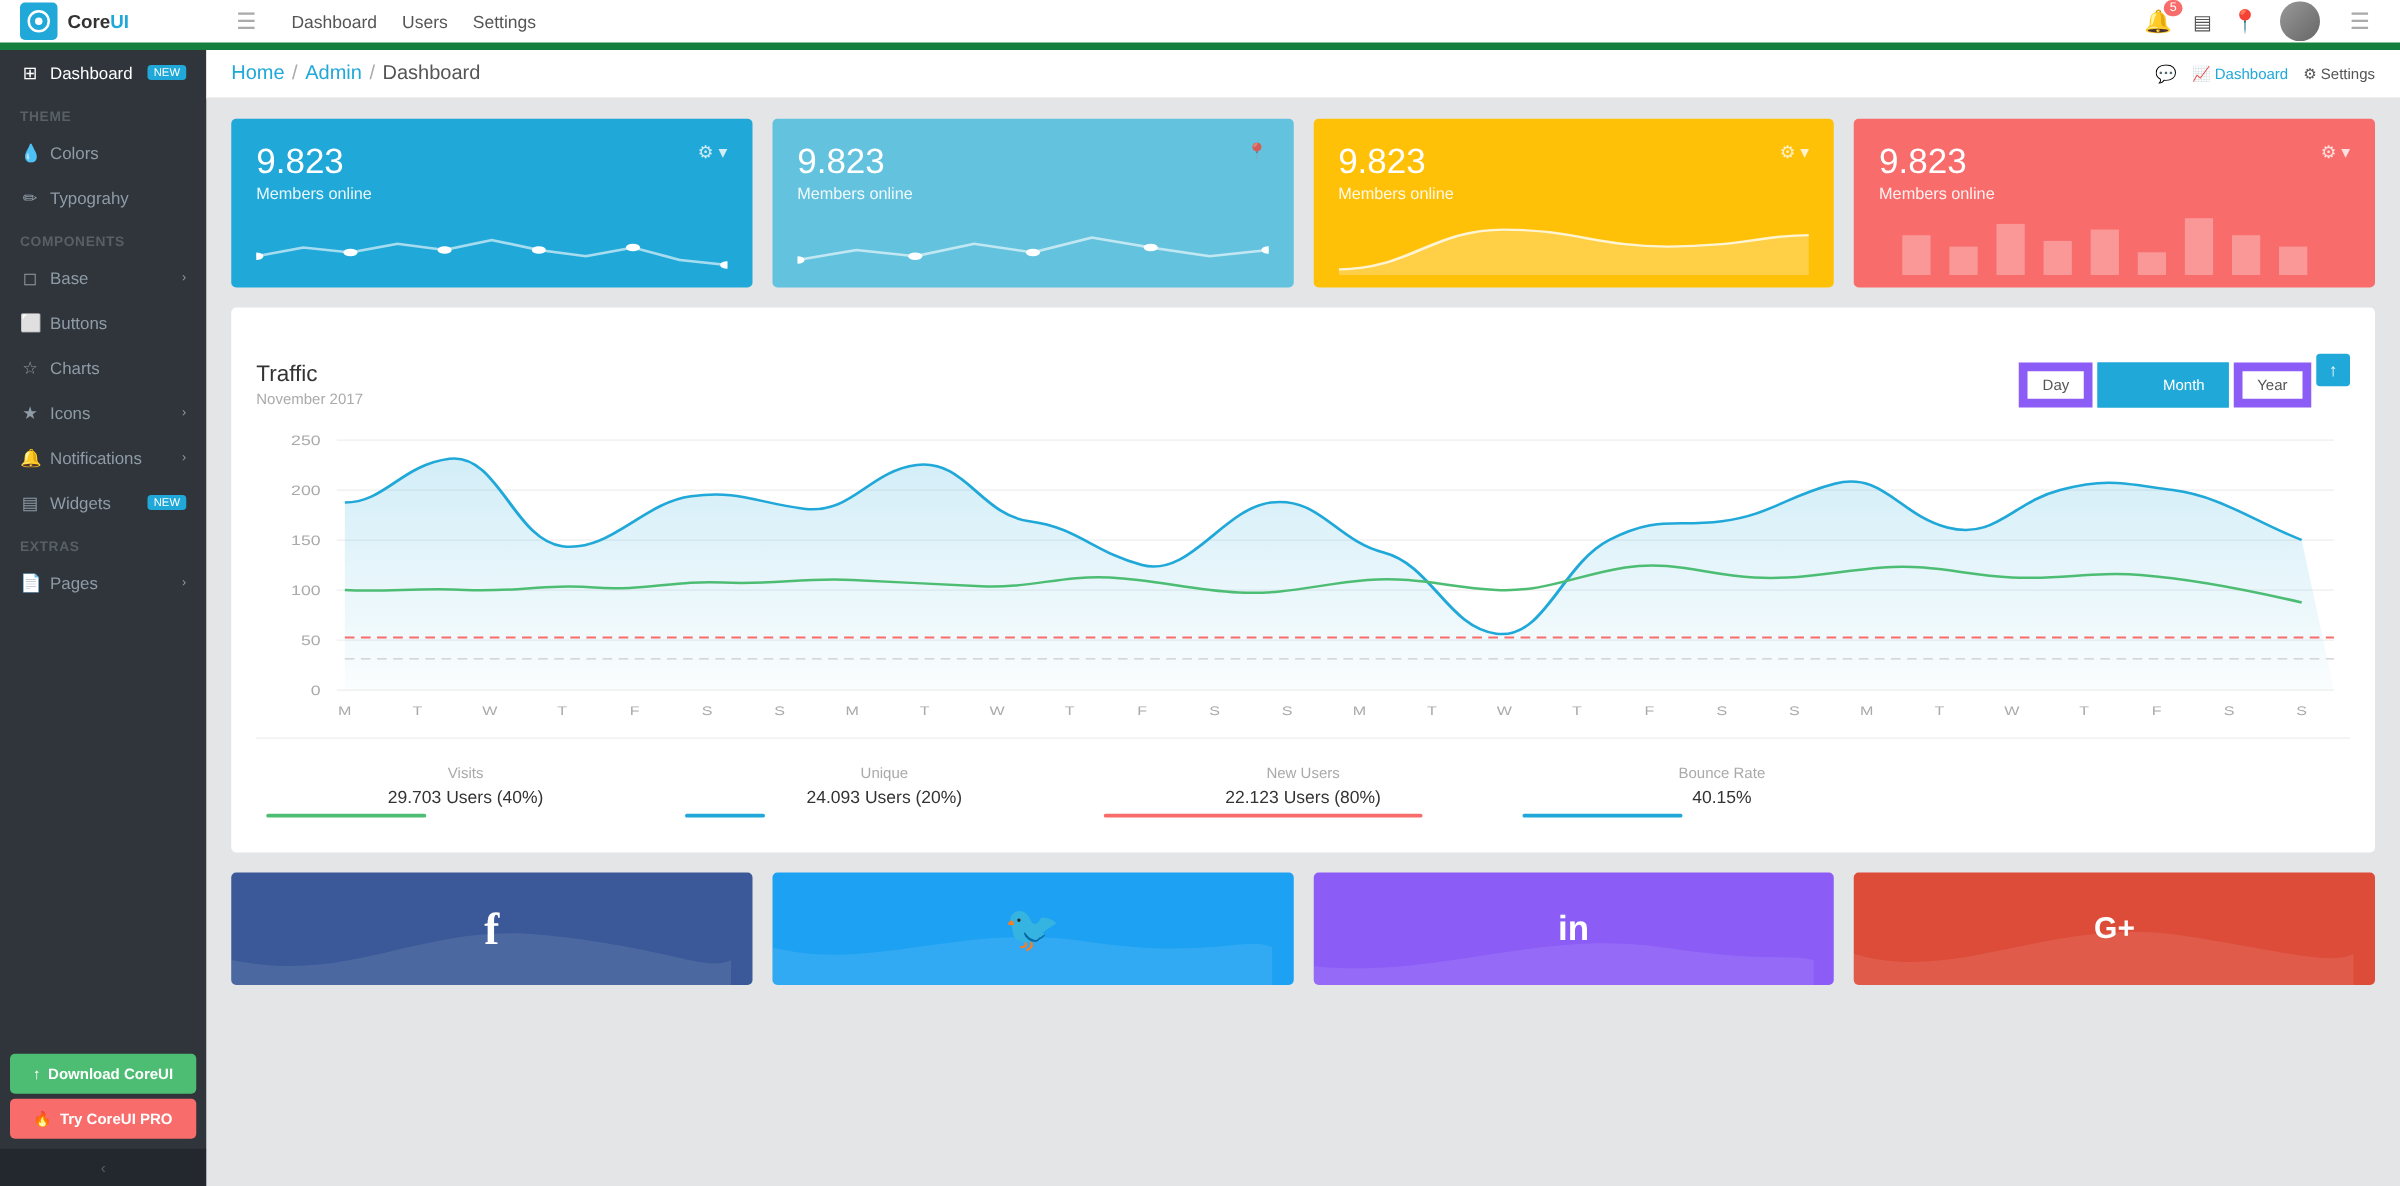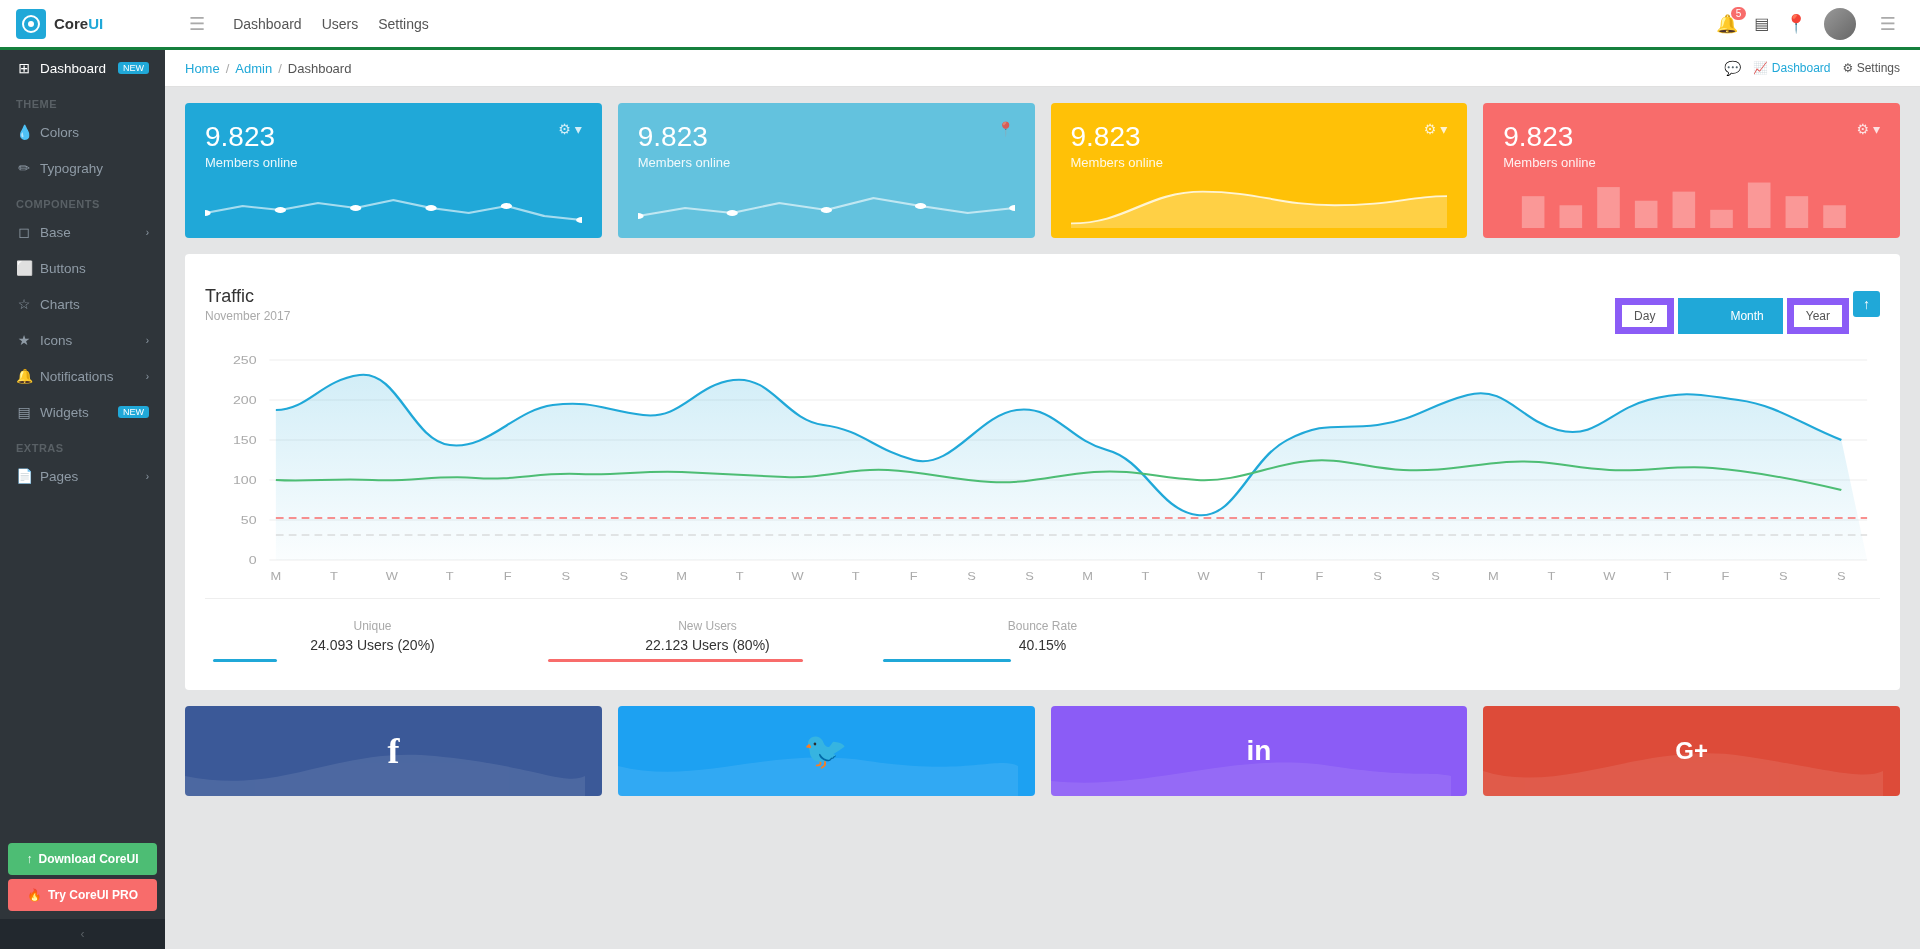--- a/index.html
+++ b/index.html
@@ -1,19 +1,19 @@
 <!DOCTYPE html>
 <html><head>
   <meta charset="utf-8">
   <style>
     * { margin: 0; padding: 0; box-sizing: border-box; }
     body { font-family: -apple-system, BlinkMacSystemFont, 'Segoe UI', sans-serif; background: #e4e5e6; display: flex; flex-direction: column; height: 100vh; overflow: hidden; }
 
     
-    .top-nav { background: #fff; height: 50px; display: flex; align-items: center; padding: 0 16px; border-bottom: 3px solid #15803d; flex-shrink: 0; }
+    .top-nav { background: #fff; height: 40px; display: flex; align-items: center; padding: 0 16px; border-bottom: 6px solid #15803d; flex-shrink: 0; }
     .top-nav-brand { display: flex; align-items: center; gap: 8px; width: 165px; }
     .brand-logo { width: 30px; height: 30px; background: #20a8d8; border-radius: 4px; display: flex; align-items: center; justify-content: center; color: white; font-weight: bold; font-size: 12px; }
     .hamburger { color: #aaa; cursor: pointer; font-size: 18px; padding: 0 8px; }
     .nav-links { display: flex; gap: 20px; flex: 1; padding-left: 20px; }
     .nav-link { color: #555; text-decoration: none; font-size: 14px; cursor: pointer; }
     .top-nav-right { display: flex; align-items: center; gap: 16px; margin-left: auto; }
     .nav-icon-btn { position: relative; color: #555; cursor: pointer; font-size: 18px; }
     .badge { position: absolute; top: -6px; right: -8px; background: #f86c6b; color: white; font-size: 10px; border-radius: 10px; padding: 1px 5px; }
     .avatar { width: 32px; height: 32px; border-radius: 50%; background: #aaa; overflow: hidden; display: flex; align-items: center; justify-content: center; }
     .avatar-img { width: 100%; height: 100%; background: linear-gradient(135deg, #999, #666); }
@@ -32,21 +32,21 @@
     .sidebar-icon { width: 16px; text-align: center; font-size: 14px; }
     .sidebar-footer { padding: 8px; display: flex; flex-direction: column; gap: 4px; }
     .sidebar-btn { padding: 9px 12px; border-radius: 4px; border: none; cursor: pointer; font-size: 12px; font-weight: 600; display: flex; align-items: center; gap: 6px; justify-content: center; }
     .btn-download { background: #4dbd74; color: white; }
     .btn-pro { background: #f86c6b; color: white; }
     .sidebar-collapse { background: #22282e; color: #596065; text-align: center; padding: 8px; cursor: pointer; font-size: 12px; }
 
     
     .main { flex: 1; overflow-y: auto; }
     .breadcrumb-bar { background: #fff; padding: 10px 20px; display: flex; align-items: center; justify-content: space-between; border-bottom: 1px solid #e0e0e0; }
-    .breadcrumb { display: flex; align-items: flex-start; gap: 6px; font-size: 13px; color: #555; }
+    .breadcrumb { display: flex; align-items: flex-start; gap: 6px; font-size: 16px; color: #555; }
     .breadcrumb a { color: #20a8d8; text-decoration: none; }
     .breadcrumb-sep { color: #aaa; }
     .breadcrumb-actions { display: flex; align-items: center; gap: 12px; }
     .bc-action { color: #aaa; cursor: pointer; font-size: 14px; }
 
     .content { padding: 16px 20px; }
 
     
     .stat-cards { display: grid; grid-template-columns: repeat(4, 1fr); gap: 16px; margin-bottom: 16px; }
     .stat-card { border-radius: 4px; padding: 18px 20px 0; color: white; min-height: 120px; position: relative; overflow: hidden; }
@@ -58,21 +58,21 @@
     .stat-number { font-size: 28px; font-weight: 400; }
     .stat-label { font-size: 13px; opacity: 0.9; margin-top: 2px; }
     .stat-gear { font-size: 14px; opacity: 0.8; cursor: pointer; display: flex; align-items: center; gap: 4px; }
     .stat-chart { margin-top: 8px; height: 60px; }
 
     
     .sparkline { width: 100%; height: 50px; }
 
     
     .traffic-card { background: #fff; border-radius: 4px; padding: 20px; margin-bottom: 16px; }
-    .traffic-header { display: flex; align-items: center; justify-content: space-between; margin-bottom: 16px; }
+    .traffic-header { display: flex; align-items: flex-end; justify-content: space-between; margin-bottom: 16px; }
     .traffic-title { font-size: 18px; font-weight: 400; color: #333; }
     .traffic-subtitle { font-size: 12px; color: #aaa; margin-top: 2px; }
     .traffic-controls { display: flex; align-items: center; gap: 4px; }
     .ctrl-btn { padding: 4px 12px; border: 7px solid #8b5cf6; background: #fff; cursor: pointer; font-size: 12px; color: #555; border-radius: 0; margin-top: 24px; }
     .ctrl-btn.active { background: #20a8d8; color: white; border-color: #20a8d8; padding-left: 45px; }
     .ctrl-upload { background: #20a8d8; color: white; border: none; padding: 5px 10px; cursor: pointer; border-radius: 3px; font-size: 14px; }
 
     
     .chart-area { width: 100%; height: 240px; position: relative; }
     .chart-svg { width: 100%; height: 100%; }
@@ -380,20 +380,25 @@
             <text x="1090" y="230" text-anchor="middle" font-size="10" fill="#aaa">W</text>
             <text x="1135" y="230" text-anchor="middle" font-size="10" fill="#aaa">T</text>
             <text x="1180" y="230" text-anchor="middle" font-size="10" fill="#aaa">F</text>
             <text x="1225" y="230" text-anchor="middle" font-size="10" fill="#aaa">S</text>
             <text x="1270" y="230" text-anchor="middle" font-size="10" fill="#aaa">S</text>
           </svg>
         </div>
 
         <div class="chart-stats">
           <div class="chart-stat-item">
+            <div class="chart-stat-label">Visits</div>
+            <div class="chart-stat-value">29.703 Users (40%)</div>
+            <div class="chart-stat-bar" style="background:#4dbd74;width:40%;"></div>
+          </div>
+          <div class="chart-stat-item">
             <div class="chart-stat-label">Unique</div>
             <div class="chart-stat-value">24.093 Users (20%)</div>
             <div class="chart-stat-bar" style="background:#20a8d8;width:20%;"></div>
           </div>
           <div class="chart-stat-item">
             <div class="chart-stat-label">New Users</div>
             <div class="chart-stat-value">22.123 Users (80%)</div>
             <div class="chart-stat-bar" style="background:#f86c6b;width:80%;"></div>
           </div>
           <div class="chart-stat-item">

